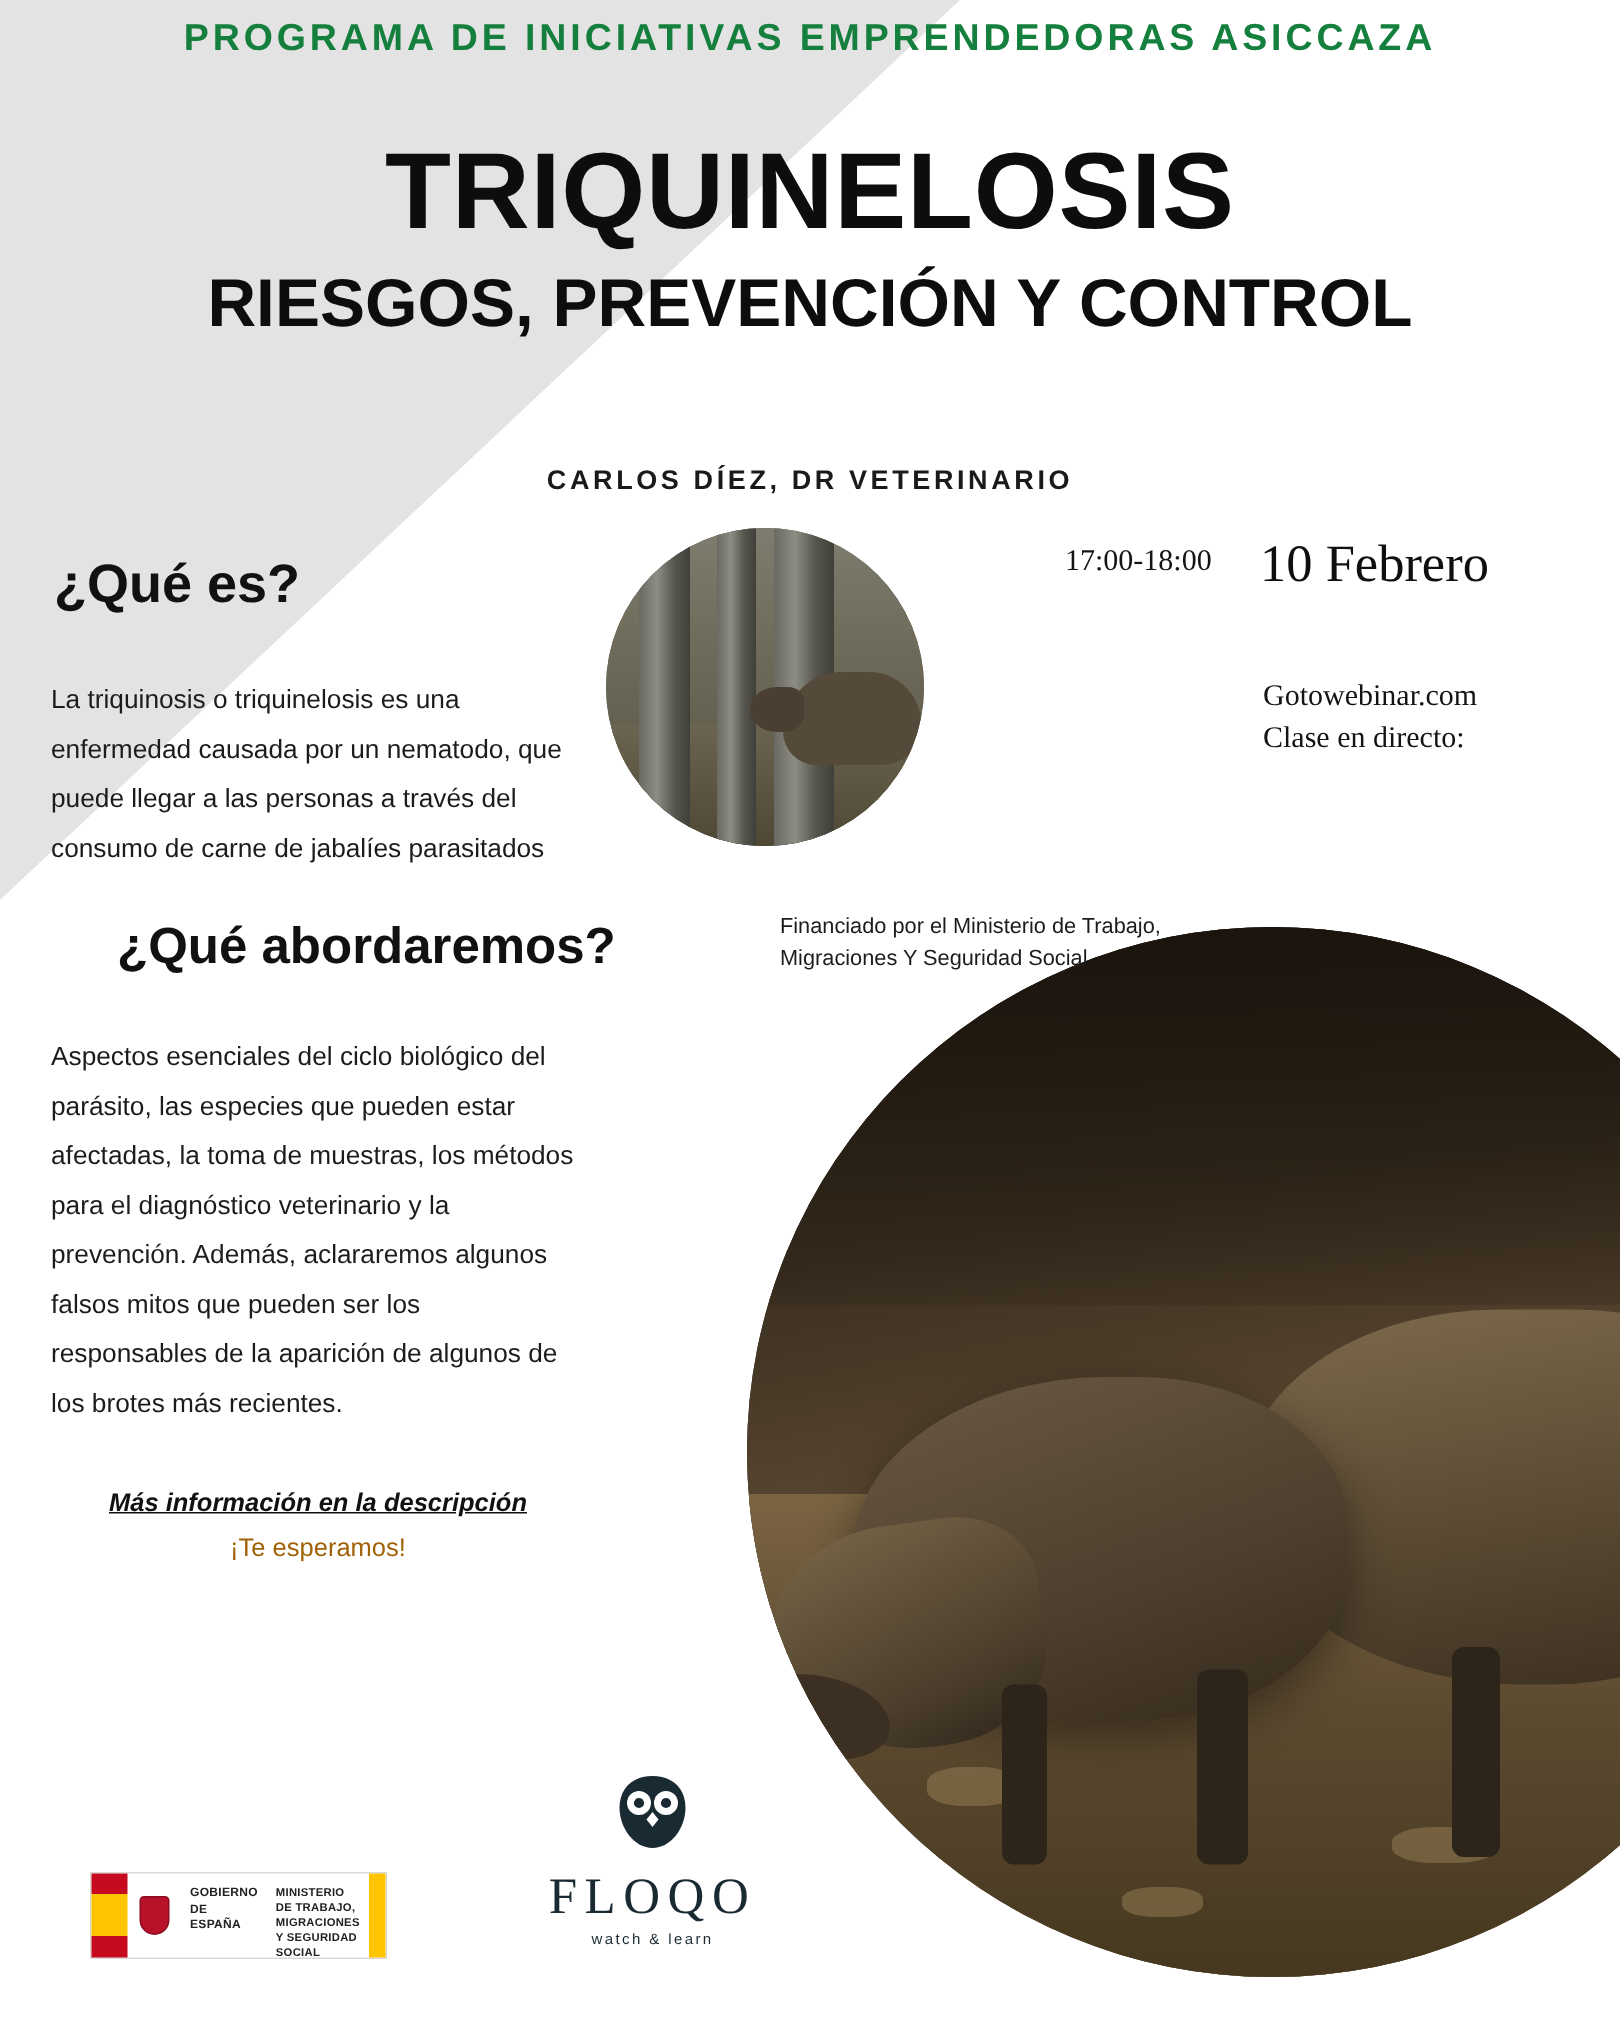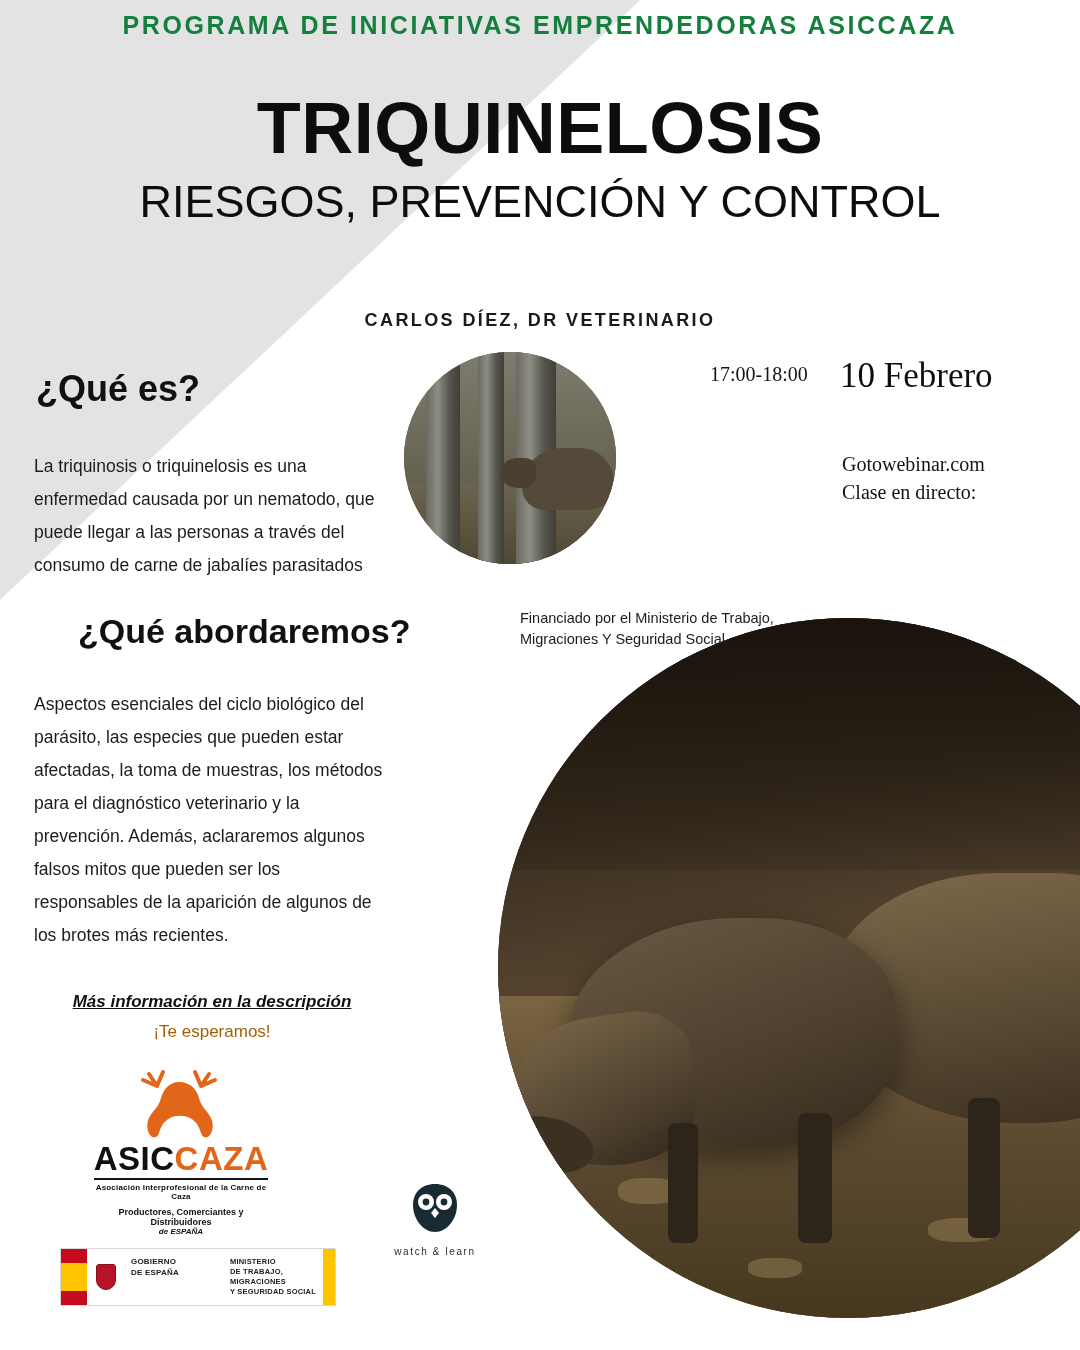--- a/index.html
+++ b/index.html
@@ -45,21 +45,21 @@
     font-weight: 800;
     font-size: 72px;
     letter-spacing: 0.5px;
     color: #0d0d0d;
     line-height: 1.0;
   }
   .title-sub {
     position: absolute;
     top: 175px; left: 0; right: 0;
     text-align: center;
-    font-weight: 400;
+    font-weight: 700;
     font-size: 45px;
     color: #0d0d0d;
     line-height: 1.18;
   }
   .speaker {
     position: absolute;
     top: 310px; left: 0; right: 0;
     text-align: center;
     font-weight: 700;
     font-size: 18px;
@@ -286,21 +286,21 @@
   .asic-rule {
     height: 2px; background: #111; margin: 3px 6px 3px;
   }
   .asic-sub1 { font-size: 8px; font-weight: 700; color: #111; letter-spacing: .2px; }
   .asic-sub2 { font-size: 9px; font-weight: 700; color: #111; margin-top: 6px; }
   .asic-sub3 { font-size: 8px; font-style: italic; font-weight: 700; color: #111; }
 
   .logo-gob {
     position: absolute;
     left: 60px; top: 1248px;
-    width: 276px; height: 58px;
+    width: 198px; height: 58px;
     border: 1px solid #d8d8d8;
     display: flex;
     align-items: stretch;
     background: #fff;
   }
   .gob-flag {
     width: 26px;
     background: linear-gradient(180deg, #c60b1e 0%, #c60b1e 25%, #ffc400 25%, #ffc400 75%, #c60b1e 75%, #c60b1e 100%);
   }
   .gob-crest {
@@ -402,33 +402,20 @@
     <div class="bp-boar-b"></div>
     <div class="bp-boar-a"></div>
     <div class="bp-boar-a-head"></div>
     <div class="bp-boar-a-snout"></div>
     <div class="bp-leg" style="left:170px;top:505px;width:30px;height:120px;"></div>
     <div class="bp-leg" style="left:300px;top:495px;width:34px;height:130px;"></div>
     <div class="bp-leg" style="left:470px;top:480px;width:32px;height:140px;"></div>
 
   </div>
 
-  <div class="logo-asiccaza">
-    <div class="asic-deer">
-      <svg width="108" height="70" viewBox="0 0 108 70" xmlns="http://www.w3.org/2000/svg" aria-hidden="true">
-        <path d="M30 18 L22 6 M30 18 L36 4 M30 18 L16 12 M74 18 L82 6 M74 18 L68 4 M74 18 L88 12" stroke="#e2661a" stroke-width="4" fill="none" stroke-linecap="round"></path>
-        <path d="M52 14 c-10 0 -16 8 -18 16 c-2 9 -8 12 -12 20 c-3 6 -2 14 2 18 c3 3 7 1 8 -3 c2 -7 5 -12 11 -15 c6 -3 14 -3 20 0 c6 3 9 8 11 15 c1 4 5 6 8 3 c4 -4 5 -12 2 -18 c-4 -8 -10 -11 -12 -20 c-2 -8 -8 -16 -20 -16 z" fill="#e2661a"></path>
-      </svg>
-    </div>
-    <div class="asic-word"><span>ASIC</span><span class="orange">CAZA</span></div>
-    <div class="asic-rule"></div>
-    <div class="asic-sub1">Asociación Interprofesional de la Carne de Caza</div>
-    <div class="asic-sub2">Productores, Comerciantes y Distribuidores</div>
-    <div class="asic-sub3">de ESPAÑA</div>
-  </div>
 
   <div class="logo-gob">
     <div class="gob-flag"></div>
     <div class="gob-crest">
         <div class="shield"></div>
       </div>
     <div class="gob-text">
       <div class="g1">GOBIERNO</div>
       <div class="g1">DE ESPAÑA</div>
     </div>
@@ -444,16 +431,17 @@
     <div class="floqo-owl">
       <svg width="56" height="56" viewBox="0 0 56 56" xmlns="http://www.w3.org/2000/svg" aria-hidden="true">
         <path d="M28 4 C14 4 6 13 6 25 c0 14 10 27 22 27 s22 -13 22 -27 C50 13 42 4 28 4 z" fill="#1a2a33"></path>
         <circle cx="19" cy="22" r="8" fill="#ffffff"></circle>
         <circle cx="37" cy="22" r="8" fill="#ffffff"></circle>
         <circle cx="19" cy="22" r="3.4" fill="#1a2a33"></circle>
         <circle cx="37" cy="22" r="3.4" fill="#1a2a33"></circle>
         <path d="M28 28 l-4 5 l4 5 l4 -5 z" fill="#ffffff"></path>
       </svg>
     </div>
+    <div class="floqo-word">FLOQO</div>
     <div class="floqo-tag">watch &amp; learn</div>
   </div>
 
 </div>
 
 </body></html>

